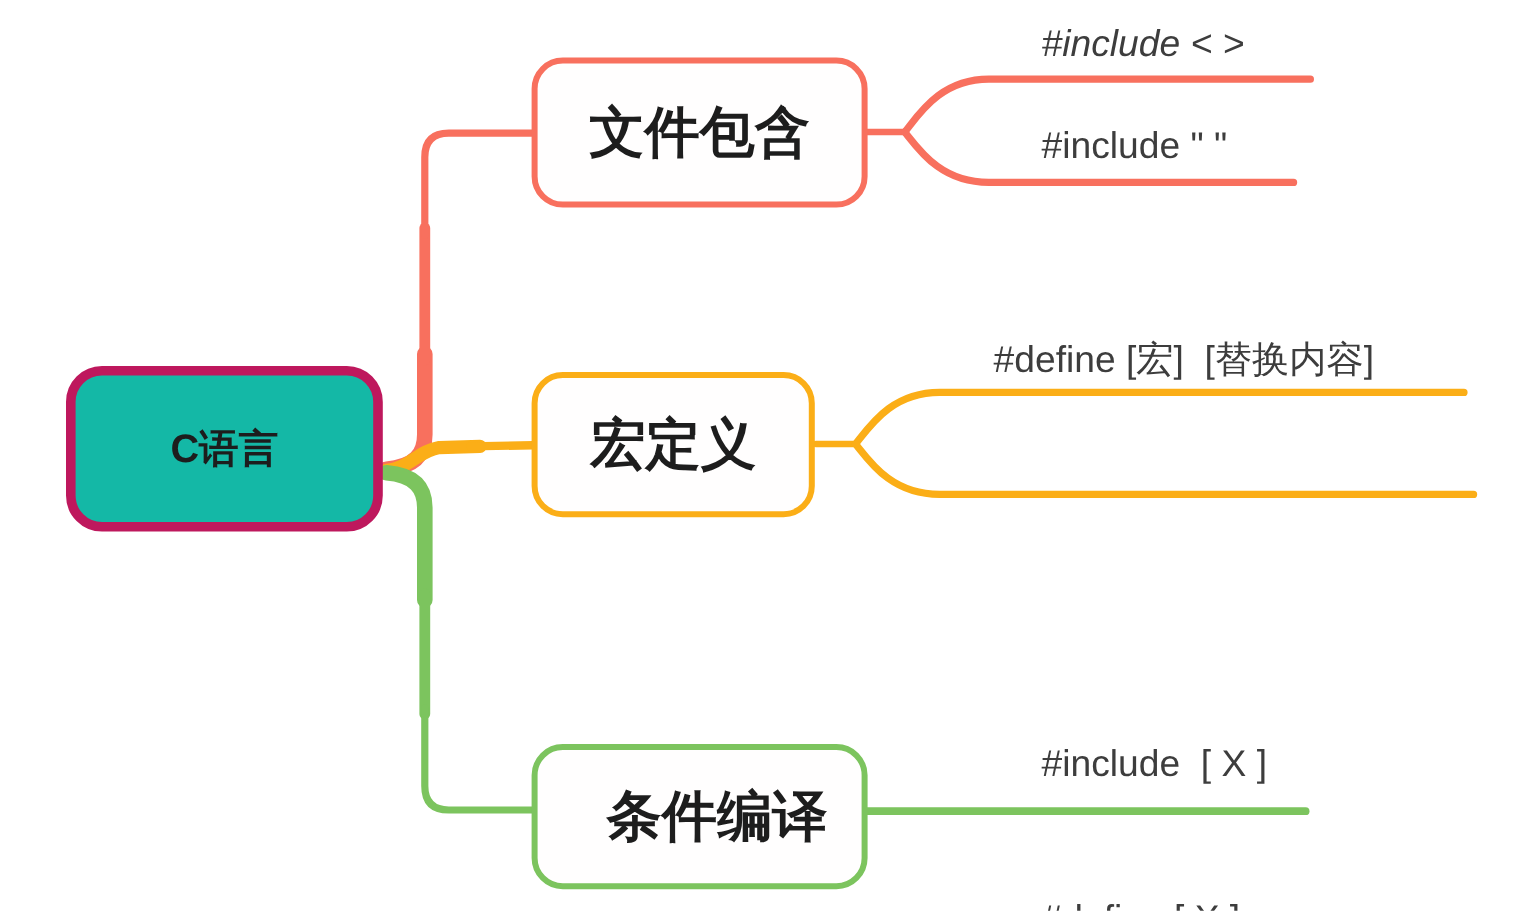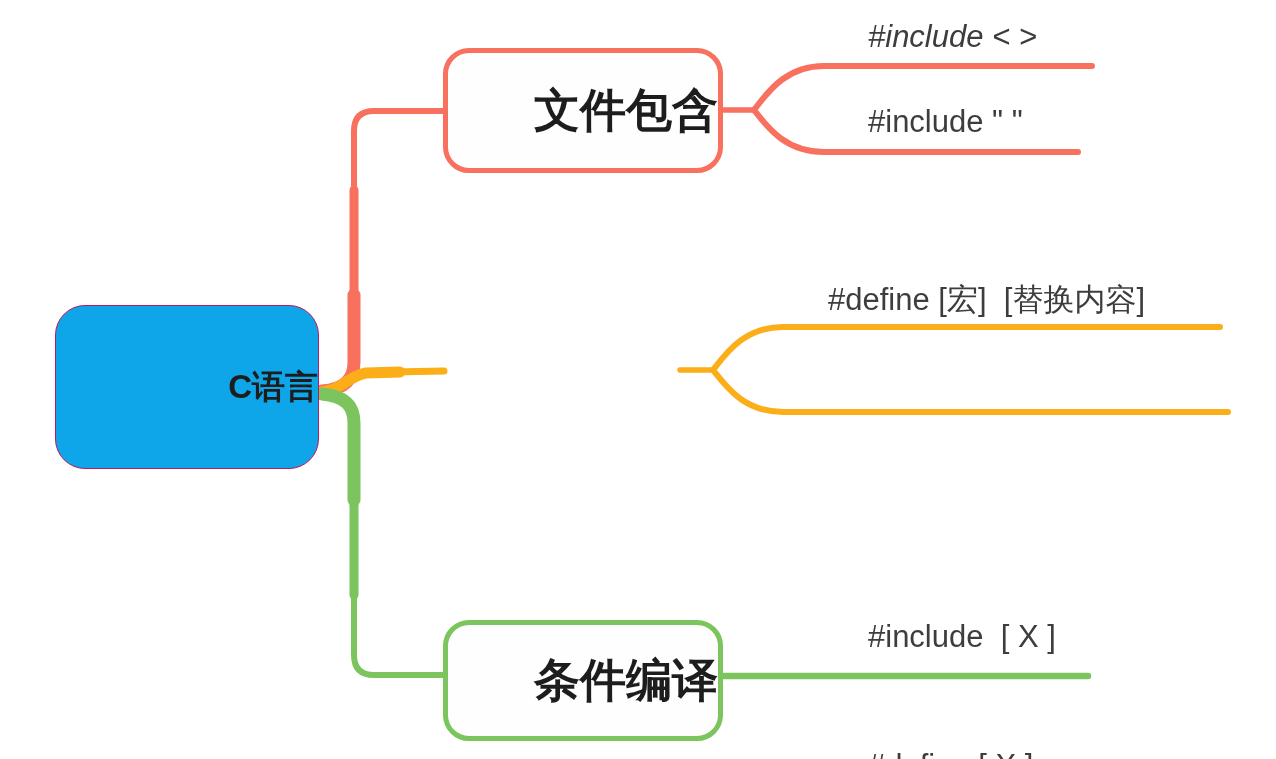--- a/index.html
+++ b/index.html
@@ -19,32 +19,32 @@
     left: 0; top: 0;
     width: 1276px; height: 759px;
   }
   .connectors path { fill: none; stroke-linecap: round; stroke-linejoin: round; }
 
   .node {
     position: absolute;
     box-sizing: border-box;
     display: flex;
     flex-direction: column;
-    align-items: flex-end;
+    align-items: center;
     justify-content: center;
     text-align: center;
     background: #ffffff;
     cursor: default;
   }
   .node-root {
     left: 55px; top: 305px;
-    width: 264px; height: 164px;
-    border: 1px solid #be185d;
+    width: 264px; height: 138px;
+    border: 8px solid #be185d;
     border-radius: 30px;
-    background: #0ea5e9;
+    background: #14b8a6;
   }
   .root-line {
     font-size: 33px;
     font-weight: bold;
     color: #1d1d1d;
     line-height: 40px;
     white-space: pre;
   }
   .node-branch {
     border-width: 5px;
@@ -104,20 +104,23 @@
   </svg>
 
   <div class="node node-root">
     <div class="root-line">C语言</div>
   </div>
 
   <div class="node node-branch node-file" style="border-color: rgb(248, 112, 94);">
     <div class="branch-label">文件包含</div>
   </div>
 
+  <div class="node node-branch node-macro" style="border-color: rgb(251, 174, 23);">
+    <div class="branch-label">宏定义</div>
+  </div>
 
   <div class="node node-branch node-cond" style="border-color: rgb(124, 196, 94); padding-left: 29px;">
     <div class="branch-label">条件编译</div>
   </div>
 
   <div class="child-label child-inc1">#include &lt; &gt;</div>
   <div class="child-label child-inc2">#include " "</div>
 
   <div class="child-label child-def1">#define [宏]  [替换内容]</div>
 

